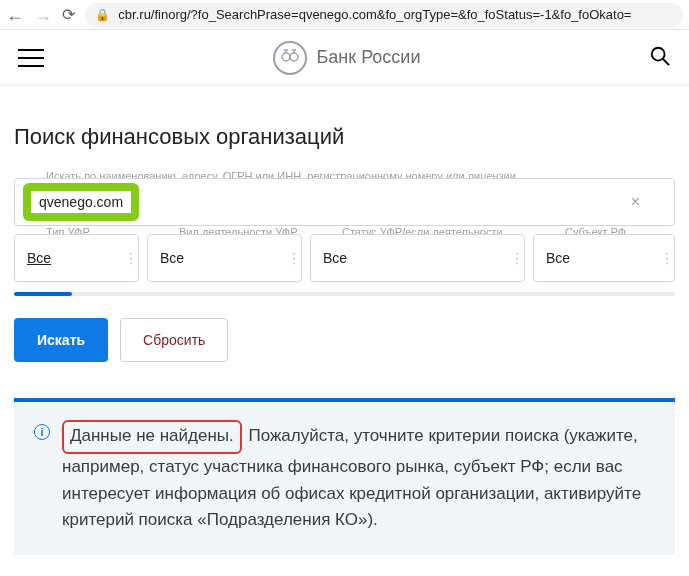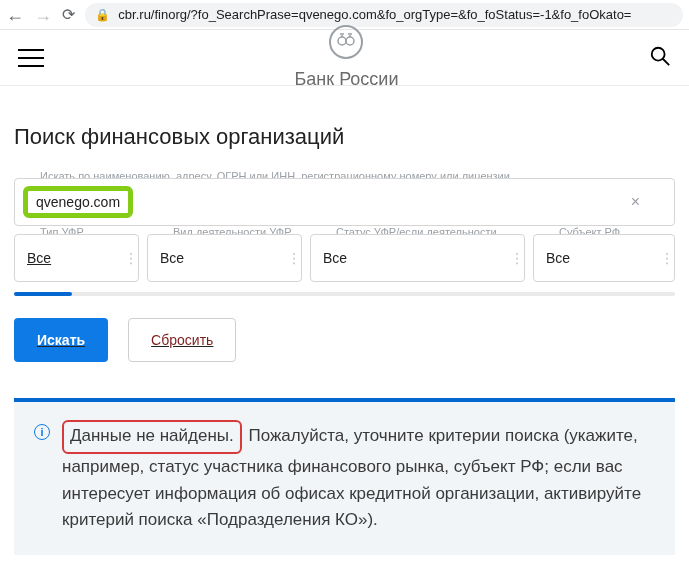--- a/index.html
+++ b/index.html
@@ -11,51 +11,51 @@
   .nav-arrow.disabled { color: #bdbdbd; cursor: default; }
   .nav-reload { color: #5f6368; font-size: 16px; cursor: pointer; }
   .url-pill { flex: 1; height: 24px; border-radius: 12px; background: #f1f3f4; display: flex; align-items: center; padding: 0 10px; gap: 8px; font-size: 13px; color: #5f6368; overflow: hidden; white-space: nowrap; }
   .url-pill .lock { font-size: 12px; color: #5f6368; }
   .url-pill .url-text { color: #202124; }
   
   
   .site-header { height: 56px; display: flex; align-items: center; justify-content: space-between; padding: 0 18px; border-bottom: 1px solid #eaeaea; }
   .menu-btn { width: 26px; height: 18px; display: flex; flex-direction: column; justify-content: space-between; cursor: pointer; }
   .menu-btn span { display: block; height: 2px; background: #000; }
-  .brand { display: flex; align-items: center; gap: 10px; flex-direction: column; }
+  .brand { display: flex; align-items: center; gap: 10px; }
   .brand-logo { width: 34px; height: 34px; border-radius: 50%; border: 2px solid #9aa0a6; display: flex; align-items: center; justify-content: center; position: relative; }
   .brand-logo svg { width: 24px; height: 24px; }
   .brand-text { font-size: 18px; color: #6b6b6b; }
   .search-btn svg { width: 22px; height: 22px; }
   .search-btn { cursor: pointer; }
   
   
   .content { padding: 38px 14px 0 14px; }
   .page-title { font-size: 22px; font-weight: 400; margin-bottom: 28px; }
   
   .field-row { display: flex; gap: 8px; margin-bottom: 8px; }
   .field { position: relative; flex: 1; }
-  .field-label { position: absolute; top: -8px; left: 22px; background: #fff; padding: 0 4px; font-size: 11px; color: #9aa0a6; white-space: nowrap; }
+  .field-label { position: absolute; top: -8px; left: 28px; background: #fff; padding: 0 4px; font-size: 11px; color: #9aa0a6; white-space: nowrap; }
   .field-box { height: 48px; border: 1px solid #d5d5d5; border-radius: 4px; display: flex; align-items: center; padding: 0 12px; font-size: 14px; color: #222; background: #fff; position: relative; }
   .field-box.has-dots::after { content: "⋮"; position: absolute; right: 0px; top: 50%; transform: translateY(-50%); color: #bdbdbd; font-size: 14px; }
   .clear-x { margin-left: auto; color: #9aa0a6; font-size: 16px; cursor: pointer; }
   
   .field.search .field-box { padding-right: 34px; }
-  .field.search .field-box .value-wrap { border: 5px solid #84cc16; border-radius: 6px; padding: 3px 8px; margin-left: -4px; }
+  .field.search .field-box .value-wrap { border: 8px solid #84cc16; border-radius: 6px; padding: 3px 8px; margin-left: -4px; }
   
   .filters-row .field { min-width: 0; }
   .filters-row .field:nth-child(1){ flex: 0 0 125px; text-decoration: underline; }
   .filters-row .field:nth-child(2){ flex: 0 0 155px; border-radius: 14px; }
   .filters-row .field:nth-child(3){ flex: 0 0 215px; }
   .filters-row .field:nth-child(4){ flex: 1; }
   
   .scroll-indicator { height: 4px; background: #eaeaea; border-radius: 2px; margin: 10px 0 22px 0; position: relative; }
   .scroll-indicator .thumb { position: absolute; left: 0; top: 0; width: 58px; height: 4px; background: #0468d0; border-radius: 2px; }
   
-  .btn-row { display: flex; gap: 20px; margin-bottom: 36px; text-decoration: underline; }
+  .btn-row { display: flex; gap: 12px; margin-bottom: 36px; }
   .btn { height: 44px; padding: 0 22px; border-radius: 4px; font-size: 14px; display: inline-flex; align-items: center; cursor: pointer; border: 1px solid transparent; }
   .btn.primary { background: #0d7ae5; color: #fff; font-weight: 600; }
   .btn.secondary { background: #fff; border: 1px solid #cfcfcf; color: #7f1d1d; }
   
   .result-box { border-top: 4px solid #0468d0; background: #f2f5f8; padding: 18px 20px 22px 20px; display: flex; gap: 12px; }
   .info-icon { flex: 0 0 16px; height: 16px; border: 1.5px solid #0d7ae5; border-radius: 50%; color: #0d7ae5; font-size: 11px; font-weight: 700; display: flex; align-items: center; justify-content: center; margin-top: 4px; }
   .result-text { font-size: 17px; color: #3a3a3a; line-height: 1.55; }
   .result-text .not-found { border: 2px solid #d73a3a; border-radius: 6px; padding: 1px 6px 3px 6px; display: inline-block; margin-right: 2px; }
 </style>
 </head>

